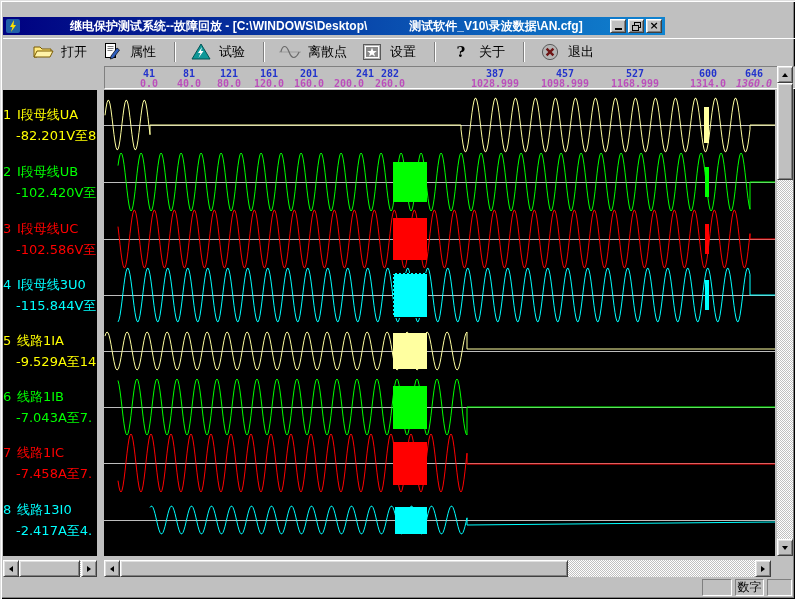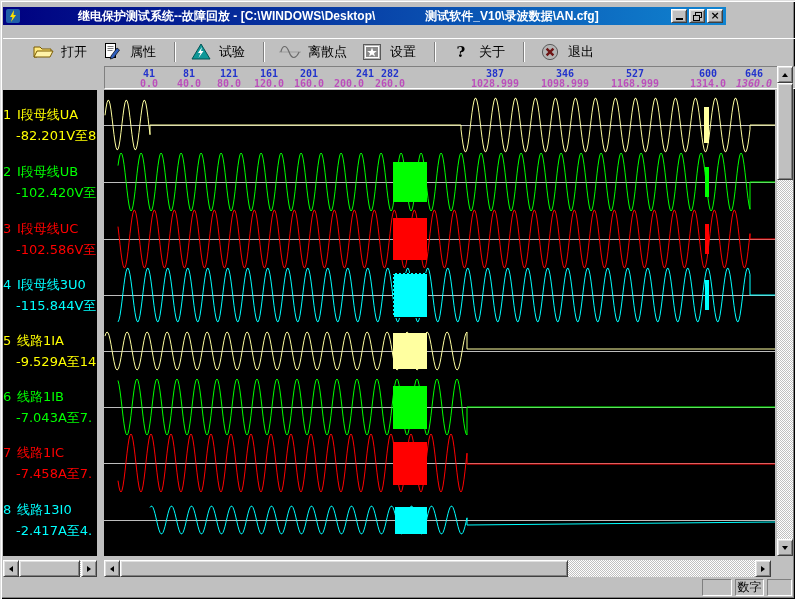--- a/index.html
+++ b/index.html
@@ -1,24 +1,24 @@
 <!DOCTYPE html>
 <html><head>
 <meta charset="utf-8">
 <style>
   html,body{margin:0;padding:0;background:#c0c0c0;}
   *{box-sizing:border-box;}
   #win{position:relative;width:795px;height:599px;background:#c0c0c0;overflow:hidden;
        font-family:"DejaVu Sans",sans-serif;
        box-shadow:inset 1px 1px 0 #dfdfdf,inset 2px 2px 0 #fff,inset -1px -1px 0 #000,inset -2px -2px 0 #808080;}
   
-  .titlebar{position:absolute;left:3px;top:7px;width:723px;height:18px;
+  .titlebar{position:absolute;left:3px;top:17px;width:662px;height:18px;
             background:linear-gradient(90deg,#000080,#1084d0);
             display:flex;align-items:center;color:#fff;
-            font:bold 12px "Liberation Sans",sans-serif;white-space:nowrap;overflow:hidden;gap:8px;}
+            font:bold 12px "Liberation Sans",sans-serif;white-space:nowrap;overflow:hidden;}
   .app-icon{width:14px;height:14px;margin:0 4px 0 3px;flex:0 0 auto;}
   .t1{margin-left:46px;}
   .t2{margin-left:42px;}
   .tb-btns{margin-left:auto;display:flex;gap:2px;padding-right:3px;}
   .tb-btn{width:16px;height:14px;background:#c0c0c0;border:1px solid;border-color:#fff #404040 #404040 #fff;
           box-shadow:inset 1px 1px 0 #dfdfdf,inset -1px -1px 0 #808080;
           display:flex;align-items:flex-end;justify-content:center;padding:0;color:#000;}
   .glyph-min{width:7px;height:2px;background:#000;margin-bottom:2px;}
   .tb-btn.rst,.tb-btn.cls{align-items:center;}
   .cls-x{font:bold 11px "DejaVu Sans",sans-serif;line-height:10px;}
@@ -194,21 +194,21 @@
       <span class="tick-sample" style="left: 164px; color: rgb(34, 51, 204);">161</span>
       <span class="tick-time" style="left: 164px; color: rgb(187, 79, 187);">120.0</span>
       <span class="tick-sample" style="left: 204px; color: rgb(34, 51, 204);">201</span>
       <span class="tick-time" style="left: 204px; color: rgb(187, 79, 187);">160.0</span>
       <span class="tick-sample" style="left: 260px; color: rgb(34, 51, 204); text-align: right;">241</span>
       <span class="tick-time" style="left: 244px; color: rgb(187, 79, 187);">200.0</span>
       <span class="tick-sample" style="left: 285px; color: rgb(34, 51, 204);">282</span>
       <span class="tick-time" style="left: 285px; color: rgb(187, 79, 187);">260.0</span>
       <span class="tick-sample" style="left: 390px; color: rgb(34, 51, 204);">387</span>
       <span class="tick-time" style="left: 390px; color: rgb(187, 79, 187);">1028.999</span>
-      <span class="tick-sample" style="left: 460px; color: rgb(34, 51, 204);">346</span>
+      <span class="tick-sample" style="left: 460px; color: rgb(34, 51, 204);">457</span>
       <span class="tick-time" style="left: 460px; color: rgb(187, 79, 187);">1098.999</span>
       <span class="tick-sample" style="left: 530px; color: rgb(34, 51, 204);">527</span>
       <span class="tick-time" style="left: 530px; color: rgb(187, 79, 187);">1168.999</span>
       <span class="tick-sample" style="left: 603px; color: rgb(34, 51, 204);">600</span>
       <span class="tick-time" style="left: 603px; color: rgb(187, 79, 187);">1314.0</span>
       <span class="tick-sample" style="left: 649px; color: rgb(34, 51, 204);">646</span>
       <span class="tick-time" style="left: 649px; color: rgb(187, 79, 187); font-style: italic;">1360.0</span>
     </div>
 
   <div class="label-panel">

